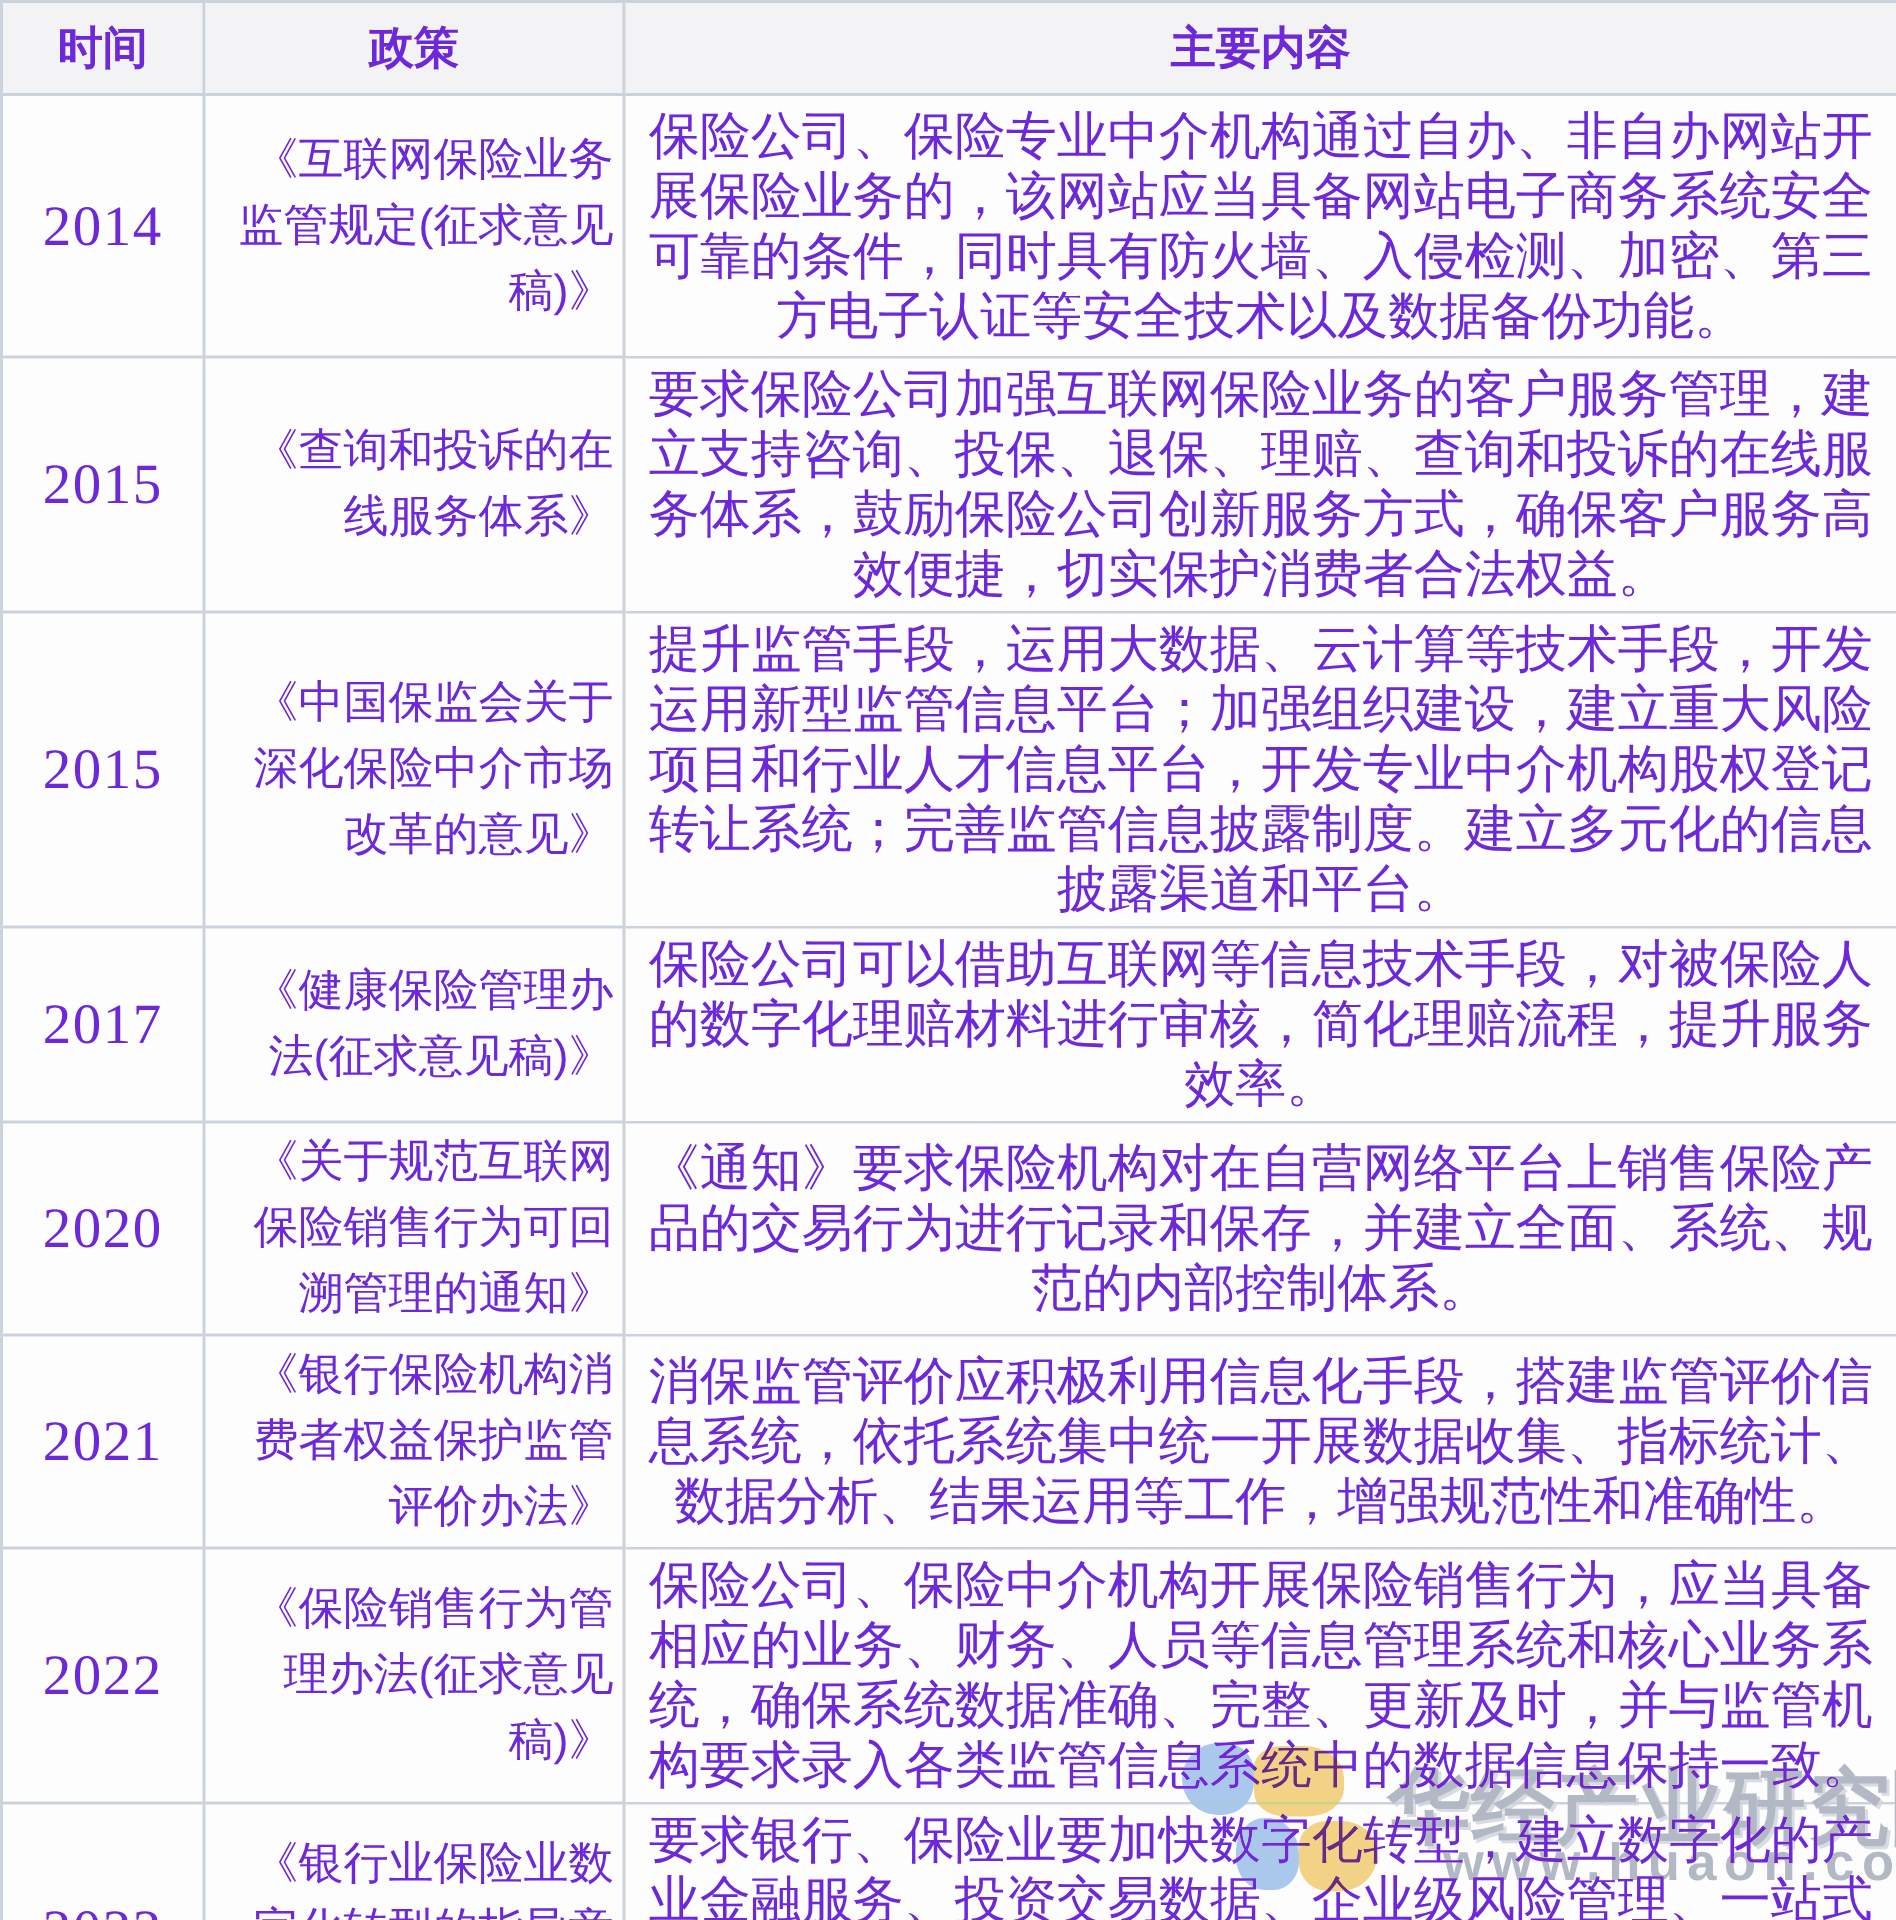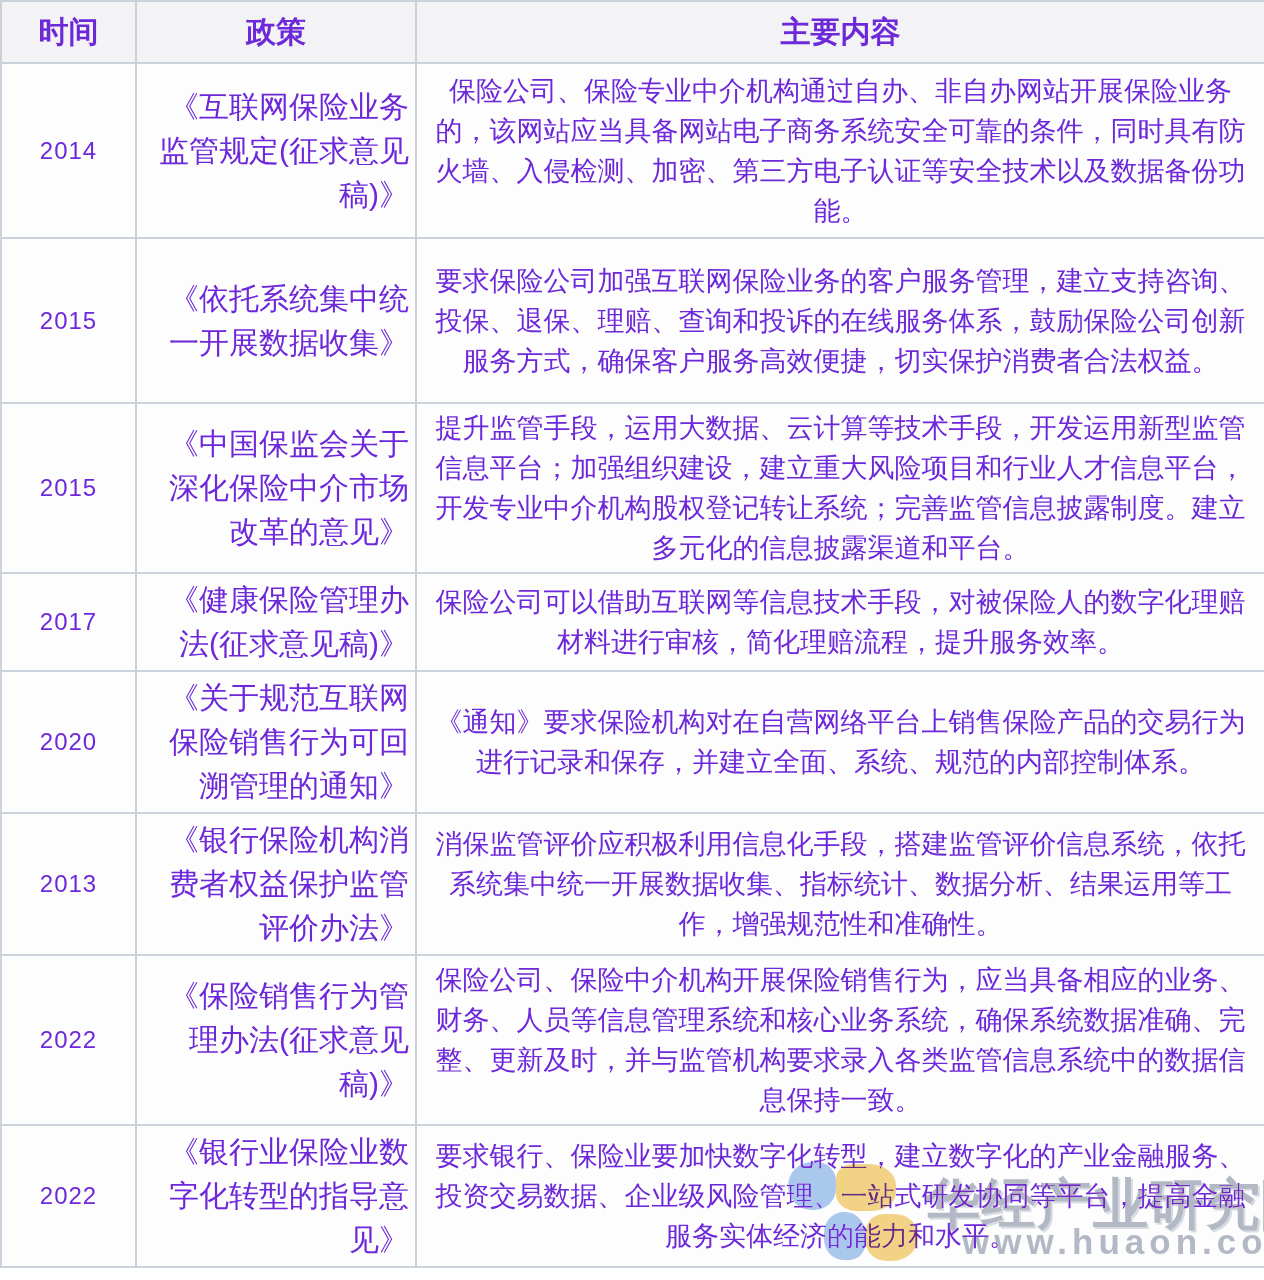--- a/index.html
+++ b/index.html
@@ -46,32 +46,32 @@
   }
   .policy-table thead tr { height: 62px; }
   .policy-table th {
     background: #f3f3f6;
     font-size: 30px;
     font-weight: bold;
   }
   .policy-table td { background: #fdfdfe; }
 
   td.year {
-    font-family: Liberation Sans, sans-serif;
-    font-size: 24px;
+    font-family: Liberation Serif, serif;
+    font-size: 38px;
     letter-spacing: 1px;
   }
   td.policy {
     font-size: 30px;
     line-height: 44px;
     padding: 4px 6px;
     text-align: right;
   }
   td.content {
-    font-size: 27px;
+    font-size: 34px;
     line-height: 40px;
     padding: 4px 10px;
     position: relative;
   }
 
   
   tbody tr:nth-child(1) { height: 175px; }
   tbody tr:nth-child(2) { height: 165px; }
   tbody tr:nth-child(3) { height: 167px; }
   tbody tr:nth-child(4) { height: 94px;  }
@@ -134,40 +134,40 @@
       </tr>
     </thead>
     <tbody>
       <tr>
         <td class="year">2014</td>
         <td class="policy">《互联网保险业务监管规定(征求意见稿)》</td>
         <td class="content">保险公司、保险专业中介机构通过自办、非自办网站开展保险业务的，该网站应当具备网站电子商务系统安全可靠的条件，同时具有防火墙、入侵检测、加密、第三方电子认证等安全技术以及数据备份功能。</td>
       </tr>
       <tr>
         <td class="year">2015</td>
-        <td class="policy">《依托系统集中统一开展数据收集》</td>
+        <td class="policy">《查询和投诉的在线服务体系》</td>
         <td class="content">要求保险公司加强互联网保险业务的客户服务管理，建立支持咨询、投保、退保、理赔、查询和投诉的在线服务体系，鼓励保险公司创新服务方式，确保客户服务高效便捷，切实保护消费者合法权益。</td>
       </tr>
       <tr>
         <td class="year">2015</td>
         <td class="policy">《中国保监会关于深化保险中介市场改革的意见》</td>
         <td class="content">提升监管手段，运用大数据、云计算等技术手段，开发运用新型监管信息平台；加强组织建设，建立重大风险项目和行业人才信息平台，开发专业中介机构股权登记转让系统；完善监管信息披露制度。建立多元化的信息披露渠道和平台。</td>
       </tr>
       <tr>
         <td class="year">2017</td>
         <td class="policy">《健康保险管理办法(征求意见稿)》</td>
         <td class="content">保险公司可以借助互联网等信息技术手段，对被保险人的数字化理赔材料进行审核，简化理赔流程，提升服务效率。</td>
       </tr>
       <tr>
         <td class="year">2020</td>
         <td class="policy">《关于规范互联网保险销售行为可回溯管理的通知》</td>
         <td class="content">《通知》要求保险机构对在自营网络平台上销售保险产品的交易行为进行记录和保存，并建立全面、系统、规范的内部控制体系。</td>
       </tr>
       <tr>
-        <td class="year">2013</td>
+        <td class="year">2021</td>
         <td class="policy">《银行保险机构消费者权益保护监管评价办法》</td>
         <td class="content">消保监管评价应积极利用信息化手段，搭建监管评价信息系统，依托系统集中统一开展数据收集、指标统计、数据分析、结果运用等工作，增强规范性和准确性。</td>
       </tr>
       <tr>
         <td class="year">2022</td>
         <td class="policy">《保险销售行为管理办法(征求意见稿)》</td>
         <td class="content">保险公司、保险中介机构开展保险销售行为，应当具备相应的业务、财务、人员等信息管理系统和核心业务系统，确保系统数据准确、完整、更新及时，并与监管机构要求录入各类监管信息系统中的数据信息保持一致。</td>
       </tr>
       <tr>
         <td class="year">2022</td>

